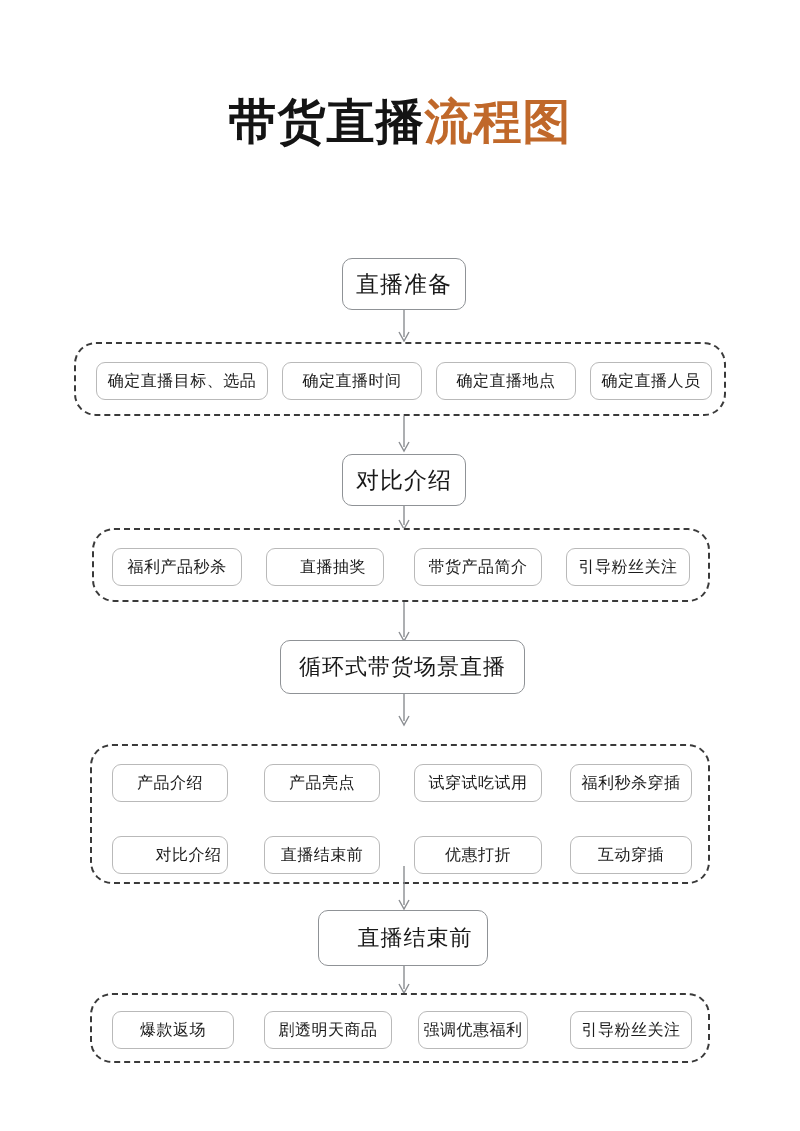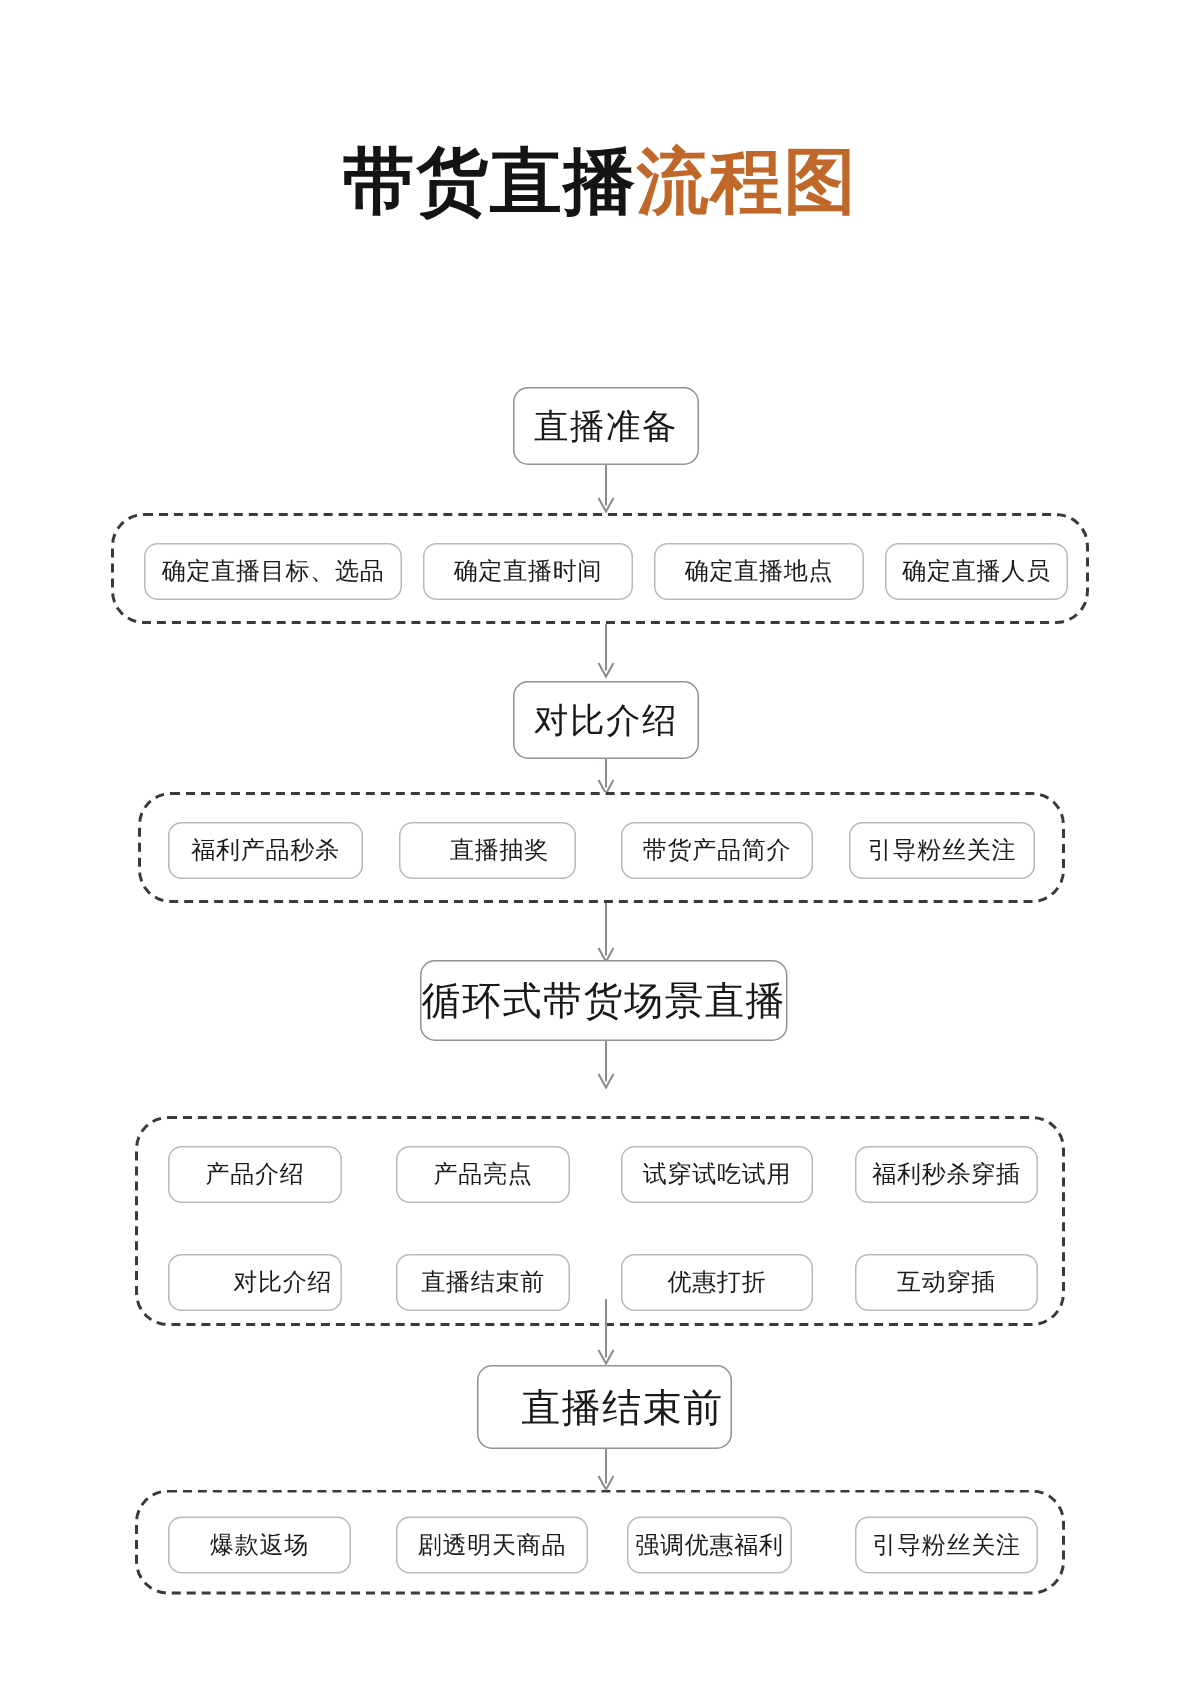--- a/index.html
+++ b/index.html
@@ -46,21 +46,21 @@
     border-radius: 10px;
     background: #ffffff;
     display: flex;
     align-items: center;
     justify-content: center;
     font-size: 23px;
     color: #191919;
     letter-spacing: 1px;
     white-space: nowrap;
   }
-  .stage.big { font-size: 26px; }
+  .stage.big { font-size: 22px; }
 
   
   .group {
     position: absolute;
     box-sizing: border-box;
     border: 2px dashed #3a3a3a;
     border-radius: 22px;
     background: #ffffff;
   }
 

